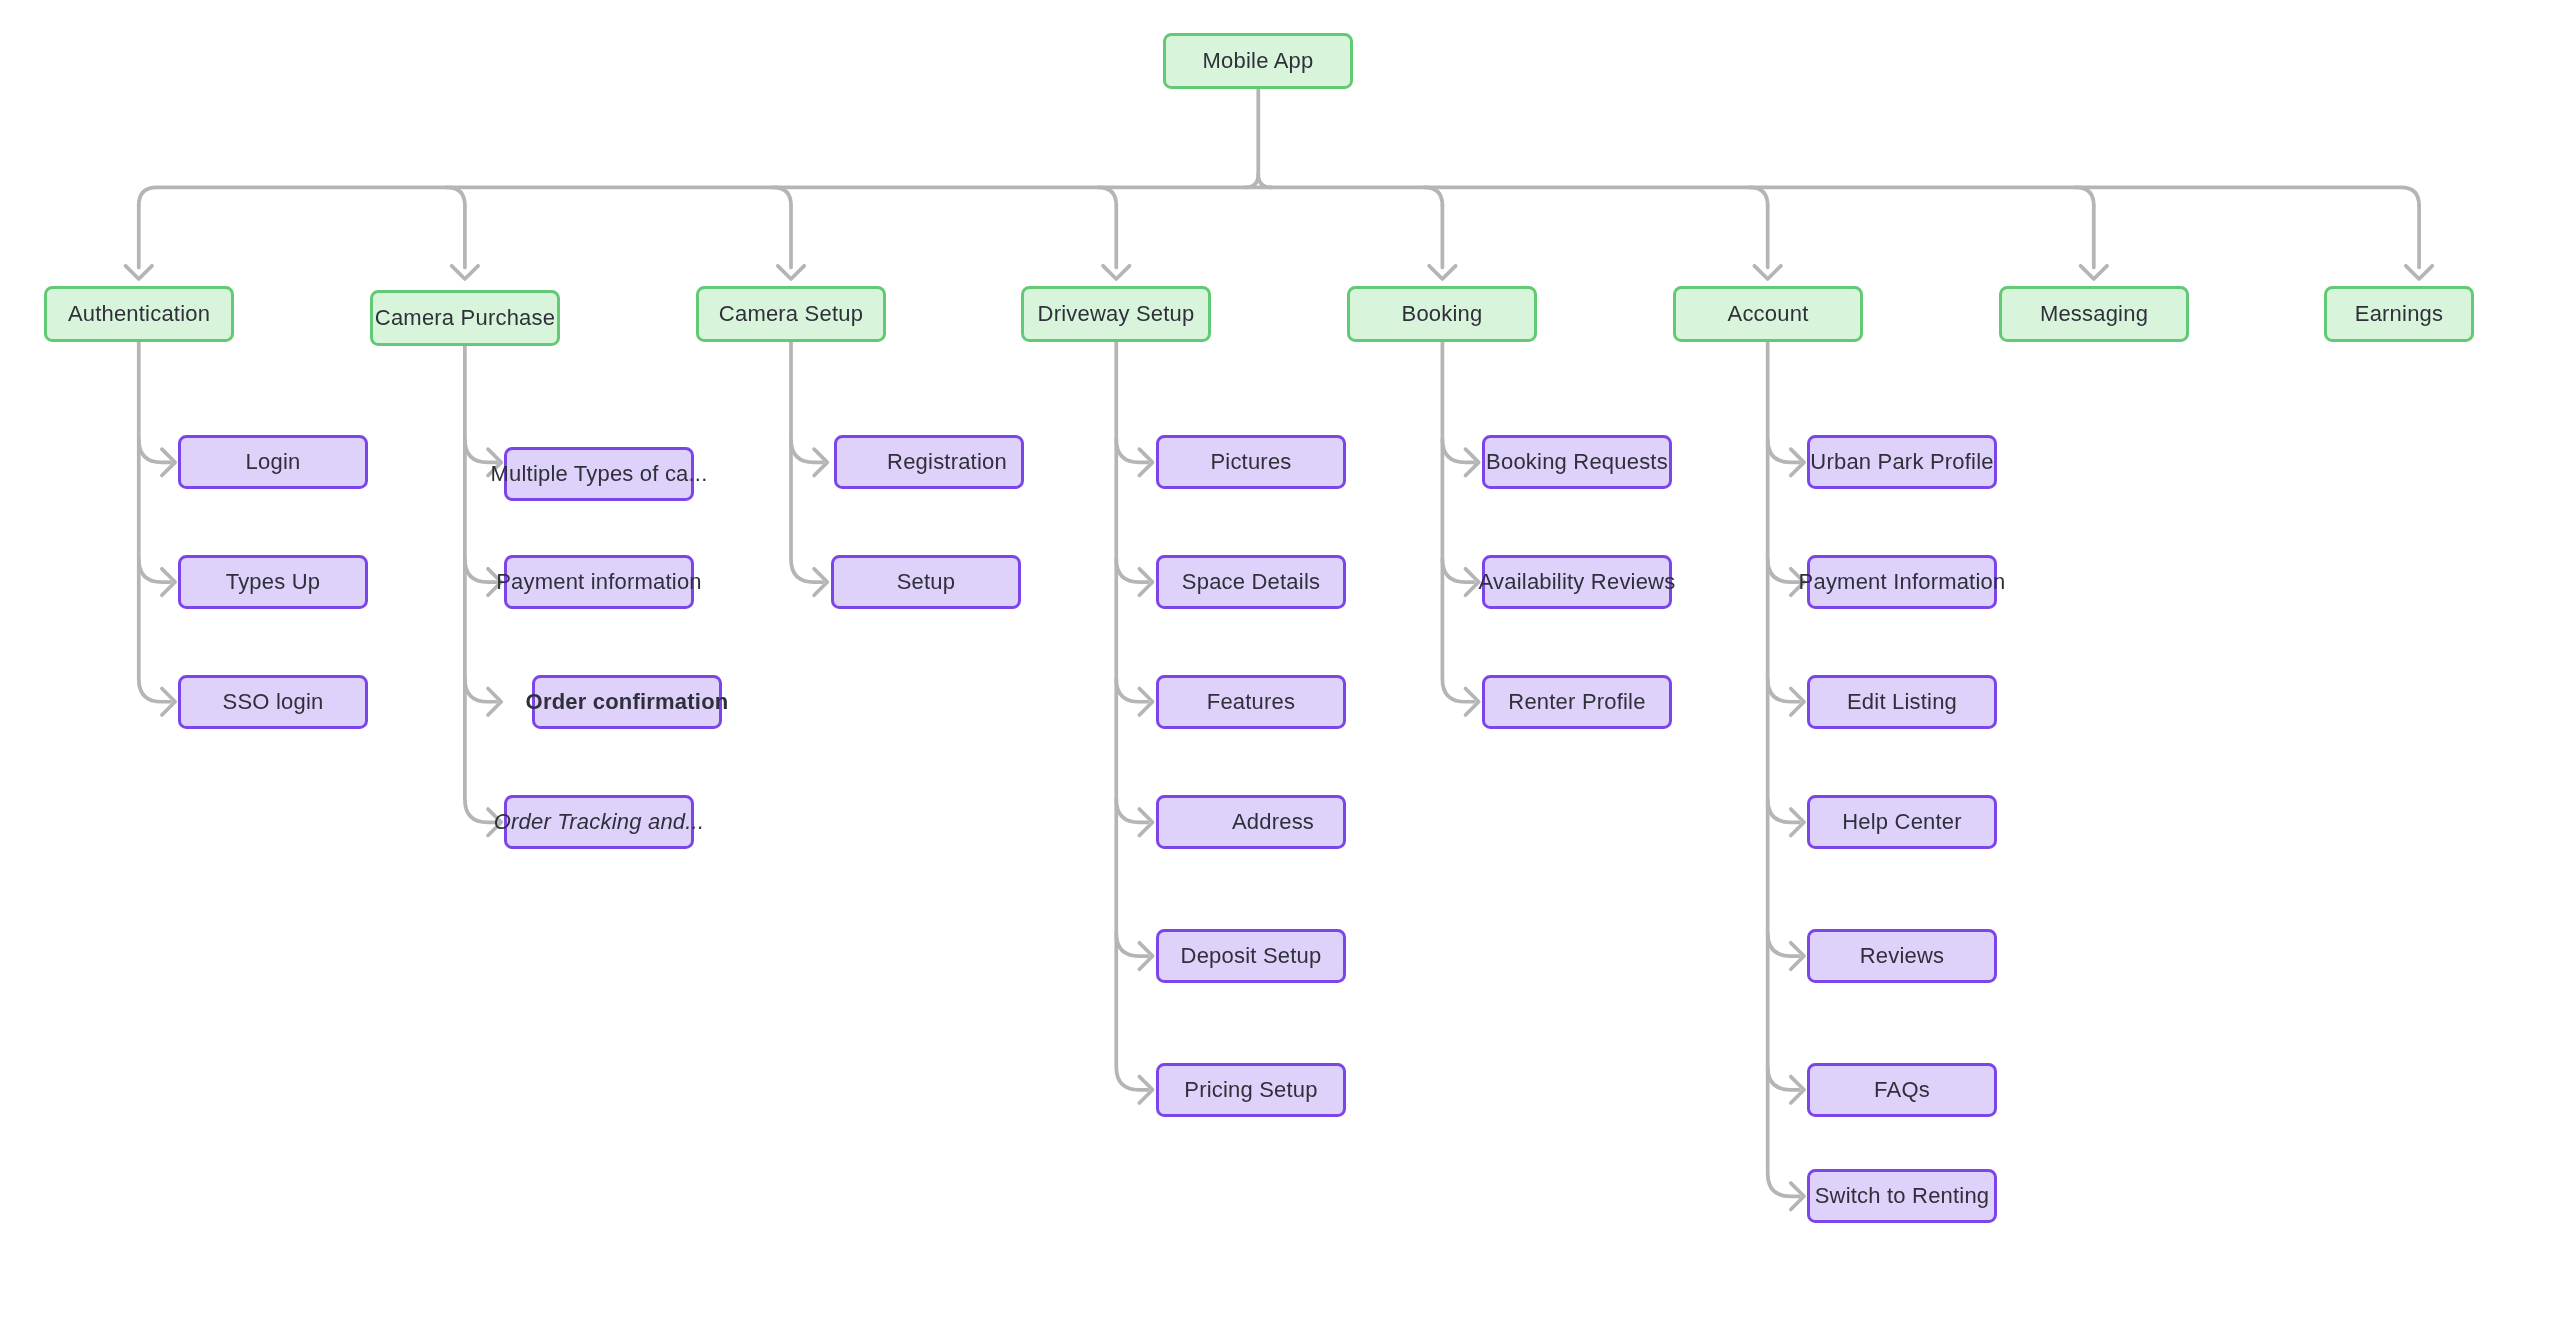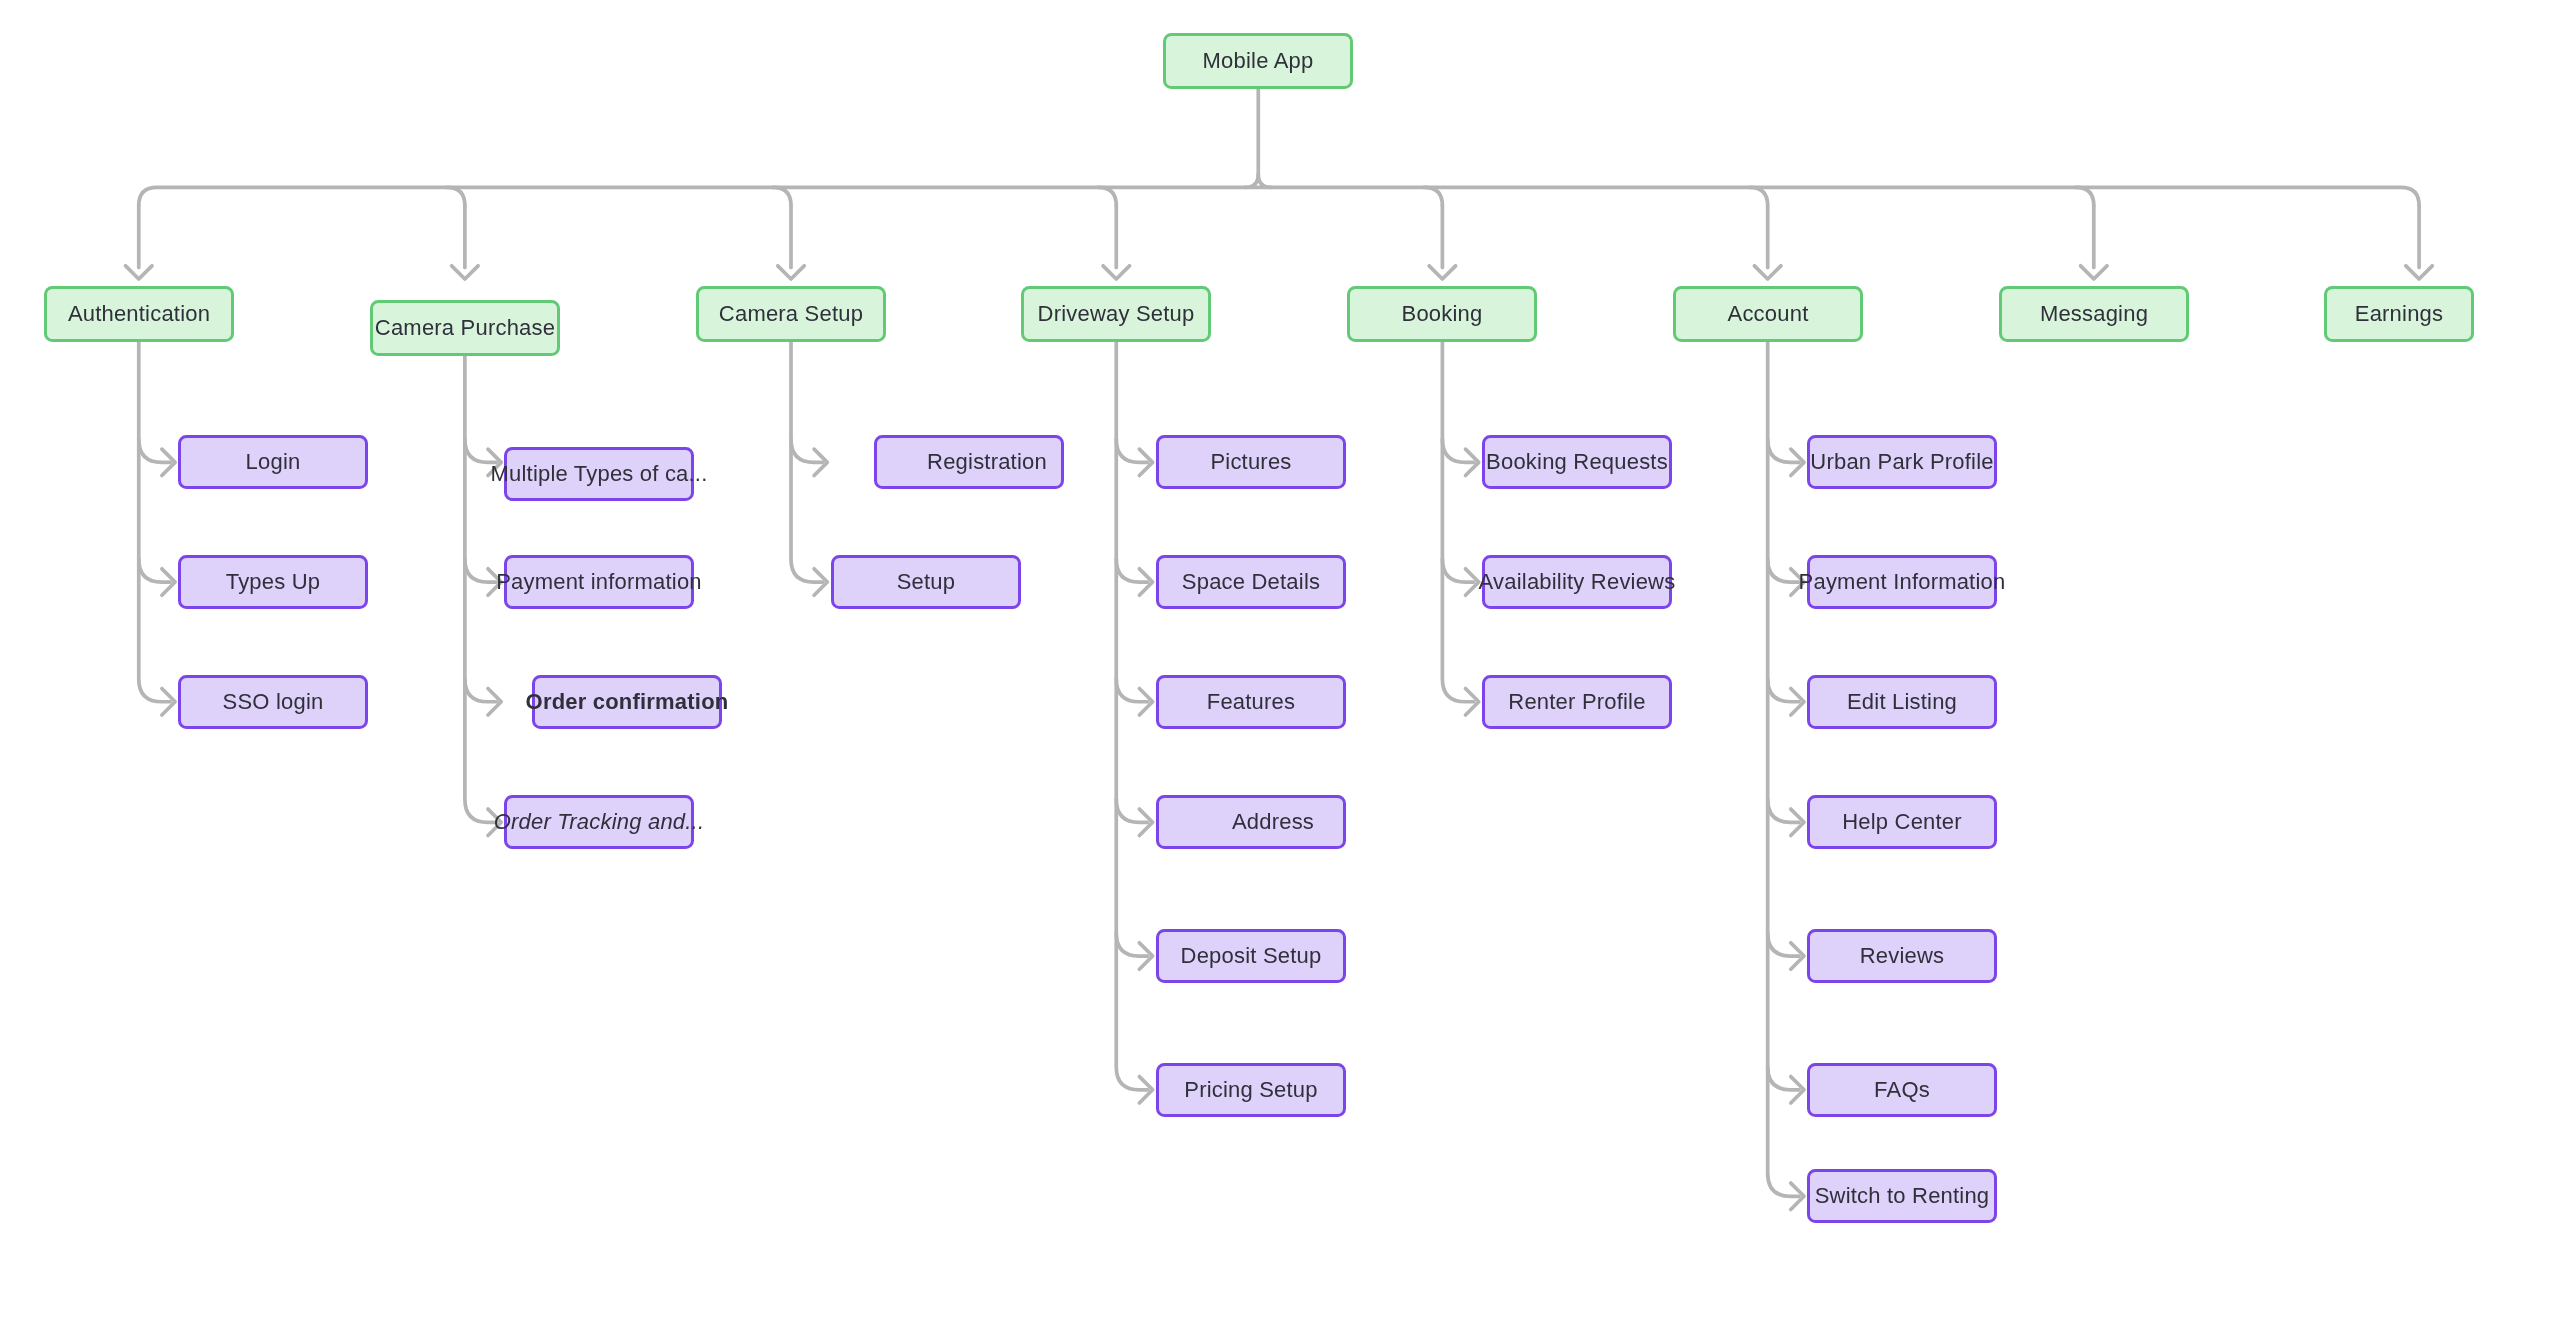--- a/index.html
+++ b/index.html
@@ -123,27 +123,27 @@
       <path d="M 2536 249 L 2536 324" fill="none" stroke="#b5b5b5" stroke-width="4.5" stroke-linecap="round" stroke-linejoin="round"></path>
       <path d="M 2520 322 L 2536 338 L 2552 322" fill="none" stroke="#b5b5b5" stroke-width="4.5" stroke-linecap="round" stroke-linejoin="round"></path>
       <path d="M 2930 249 L 2930 324" fill="none" stroke="#b5b5b5" stroke-width="4.5" stroke-linecap="round" stroke-linejoin="round"></path>
       <path d="M 2914 322 L 2930 338 L 2946 322" fill="none" stroke="#b5b5b5" stroke-width="4.5" stroke-linecap="round" stroke-linejoin="round"></path>
     </svg>
 <div class="node green" style="left: 1163px; top: 33px; width: 190px; height: 56px;">Mobile App</div>
     <div class="node green" style="left: 44px; top: 286px; width: 190px; height: 56px;">Authentication</div>
     <div class="node purple" style="left: 178px; top: 435px; width: 190px; height: 54px;">Login</div>
     <div class="node purple" style="left: 178px; top: 555px; width: 190px; height: 54px;">Types Up</div>
     <div class="node purple" style="left: 178px; top: 675px; width: 190px; height: 54px;">SSO login</div>
-    <div class="node green" style="left: 370px; top: 300px; width: 190px; height: 56px;">Camera Purchase</div>
+    <div class="node green" style="left: 370px; top: 290px; width: 190px; height: 56px;">Camera Purchase</div>
     <div class="node purple" style="left: 504px; top: 435px; width: 190px; height: 54px; margin-top: 12px;">Multiple Types of ca...</div>
     <div class="node purple" style="left: 504px; top: 555px; width: 190px; height: 54px;">Payment information</div>
     <div class="node purple" style="left: 532px; top: 675px; width: 190px; height: 54px; font-weight: bold;">Order confirmation</div>
     <div class="node purple" style="left: 504px; top: 795px; width: 190px; height: 54px; font-style: italic;">Order Tracking and...</div>
     <div class="node green" style="left: 696px; top: 286px; width: 190px; height: 56px;">Camera Setup</div>
-    <div class="node purple" style="left: 874px; top: 435px; width: 190px; height: 54px; padding-left: 36px;">Registration</div>
+    <div class="node purple" style="left: 834px; top: 435px; width: 190px; height: 54px; padding-left: 36px;">Registration</div>
     <div class="node purple" style="left: 831px; top: 555px; width: 190px; height: 54px;">Setup</div>
     <div class="node green" style="left: 1021px; top: 286px; width: 190px; height: 56px;">Driveway Setup</div>
     <div class="node purple" style="left: 1156px; top: 435px; width: 190px; height: 54px;">Pictures</div>
     <div class="node purple" style="left: 1156px; top: 555px; width: 190px; height: 54px;">Space Details</div>
     <div class="node purple" style="left: 1156px; top: 675px; width: 190px; height: 54px;">Features</div>
     <div class="node purple" style="left: 1156px; top: 795px; width: 190px; height: 54px; padding-left: 44px;">Address</div>
     <div class="node purple" style="left: 1156px; top: 929px; width: 190px; height: 54px;">Deposit Setup</div>
     <div class="node purple" style="left: 1156px; top: 1063px; width: 190px; height: 54px;">Pricing Setup</div>
     <div class="node green" style="left: 1347px; top: 286px; width: 190px; height: 56px;">Booking</div>
     <div class="node purple" style="left: 1482px; top: 435px; width: 190px; height: 54px;">Booking Requests</div>

